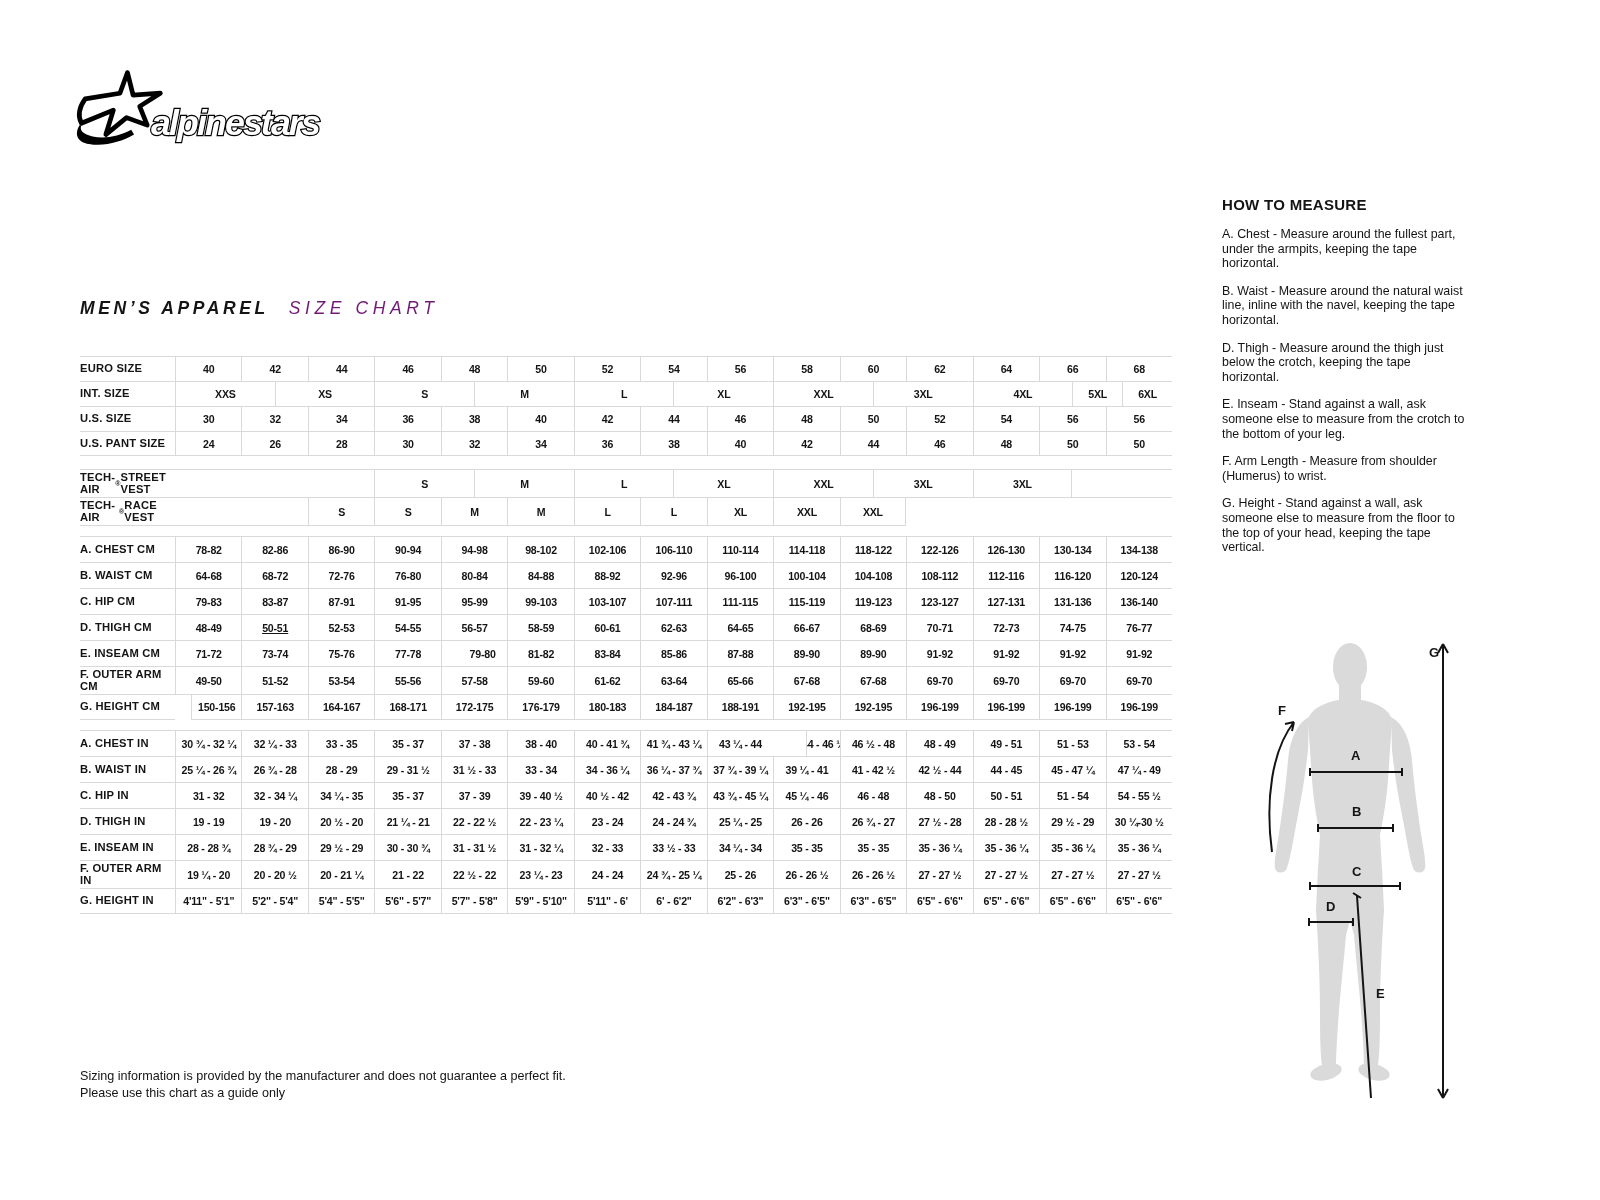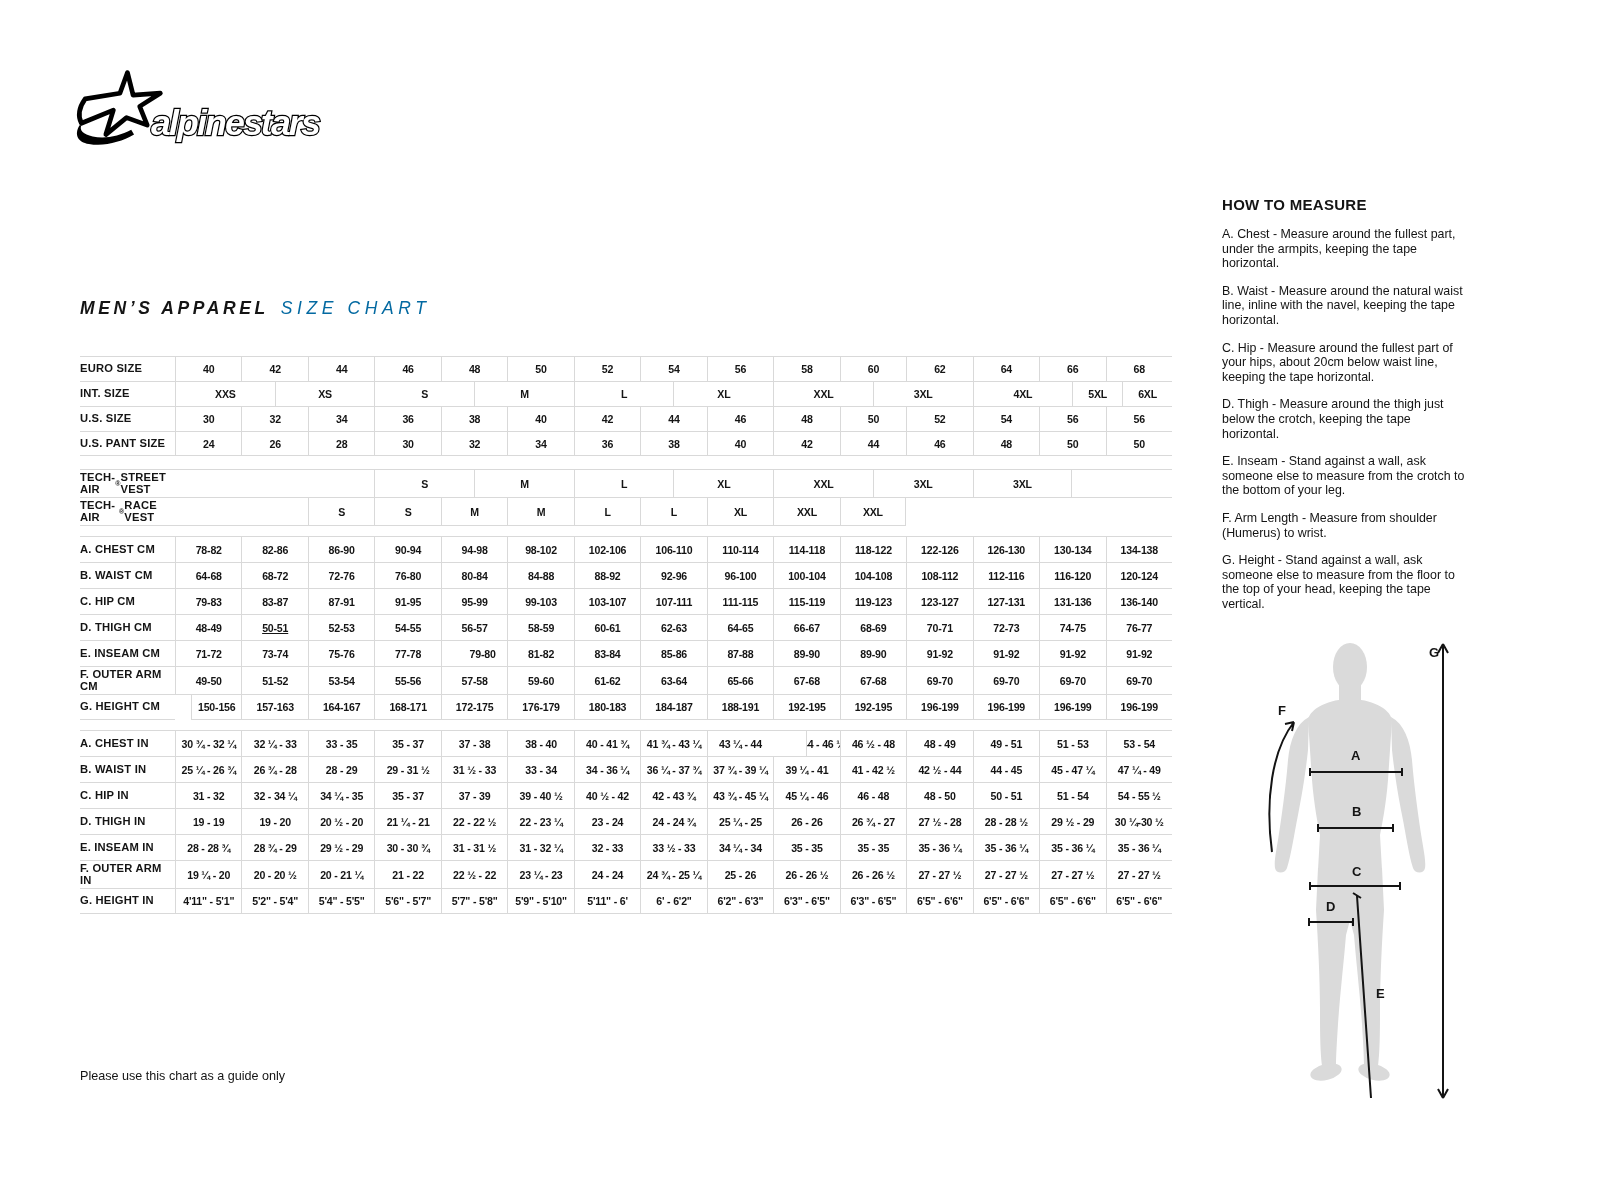--- a/index.html
+++ b/index.html
@@ -10,21 +10,21 @@
   html,body{margin:0;padding:0;background:#fff;}
   body{
     width:1600px;height:1200px;position:relative;overflow:hidden;
     font-family:"Liberation Sans",sans-serif;color:var(--ink);
   }
   
   .logo{position:absolute;left:72px;top:64px;width:282px;height:96px;}
   
   .title{position:absolute;left:80px;top:298px;font-style:italic;font-size:17.5px;white-space:nowrap;}
   .title .main{font-weight:900;letter-spacing:3.6px;margin-right:12px;}
-  .title .sub{font-weight:400;letter-spacing:4.6px;color:#0369a1;}
+  .title .sub{font-weight:400;letter-spacing:4.6px;color:#701a75;margin-left:8px;}
   
   .chart{position:absolute;left:80px;top:356px;width:1092px;}
   .row{
     display:grid;grid-template-columns:95px repeat(60,1fr);
     border-top:1px solid var(--line);align-items:stretch;
   }
   .gap{width:100%;}
   .label{
     font-weight:bold;font-size:11.2px;line-height:11.5px;letter-spacing:.2px;
     display:flex;align-items:center;padding:2px 4px 2px 0;box-sizing:border-box;
@@ -413,21 +413,20 @@
       <div class="cell" style="grid-column: 50 / span 4;">6'5" - 6'6"</div>
       <div class="cell" style="grid-column: 54 / span 4;">6'5" - 6'6"</div>
       <div class="cell" style="grid-column: 58 / span 4;">6'5" - 6'6"</div>
     </div>
   </div>
 
 <div class="measure">
   <h3>HOW TO MEASURE</h3>
   <p>A. Chest - Measure around the fullest part, under the armpits, keeping the tape horizontal.</p>
   <p>B. Waist - Measure around the natural waist line, inline with the navel, keeping the tape horizontal.</p>
-  <p>C. Hip - Measure around the fullest part of your hips, about 20cm below waist line, keeping the tape horizontal.</p>
   <p>D. Thigh - Measure around the thigh just below the crotch, keeping the tape horizontal.</p>
   <p>E. Inseam - Stand against a wall, ask someone else to measure from the crotch to the bottom of your leg.</p>
   <p>F. Arm Length - Measure from shoulder (Humerus) to wrist.</p>
   <p>G. Height - Stand against a wall, ask someone else to measure from the floor to the top of your head, keeping the tape vertical.</p>
 </div>
 
 <div class="figure">
   <svg viewBox="0 0 330 480" width="330" height="480" aria-hidden="true">
     <g fill="#dadada">
       <ellipse cx="120" cy="47" rx="17" ry="24"></ellipse>
@@ -452,14 +451,15 @@
     <text x="122" y="196">B</text>
     <text x="122" y="256">C</text>
     <text x="96" y="291">D</text>
     <text x="146" y="378">E</text>
     <text x="48" y="95">F</text>
     <text x="199" y="37">G</text>
   </svg>
 </div>
 
 <div class="footer">
+  <div>Sizing information is provided by the manufacturer and does not guarantee a perfect fit.</div>
   <div>Please use this chart as a guide only</div>
 </div>
 
 </body></html>

